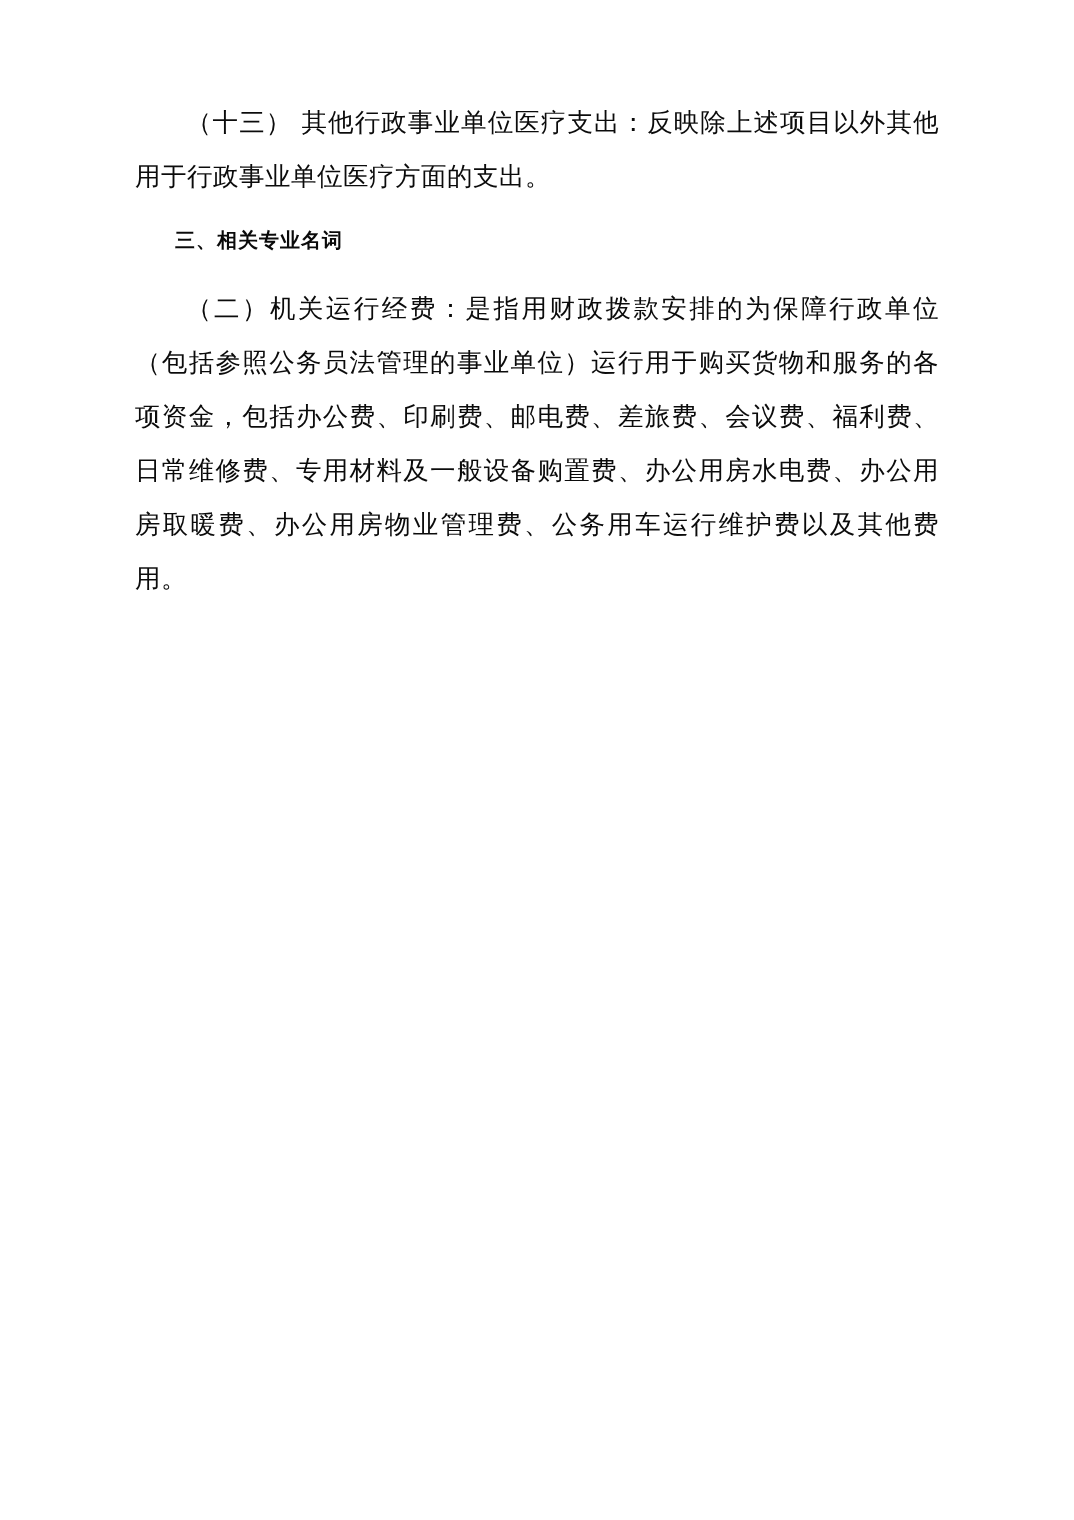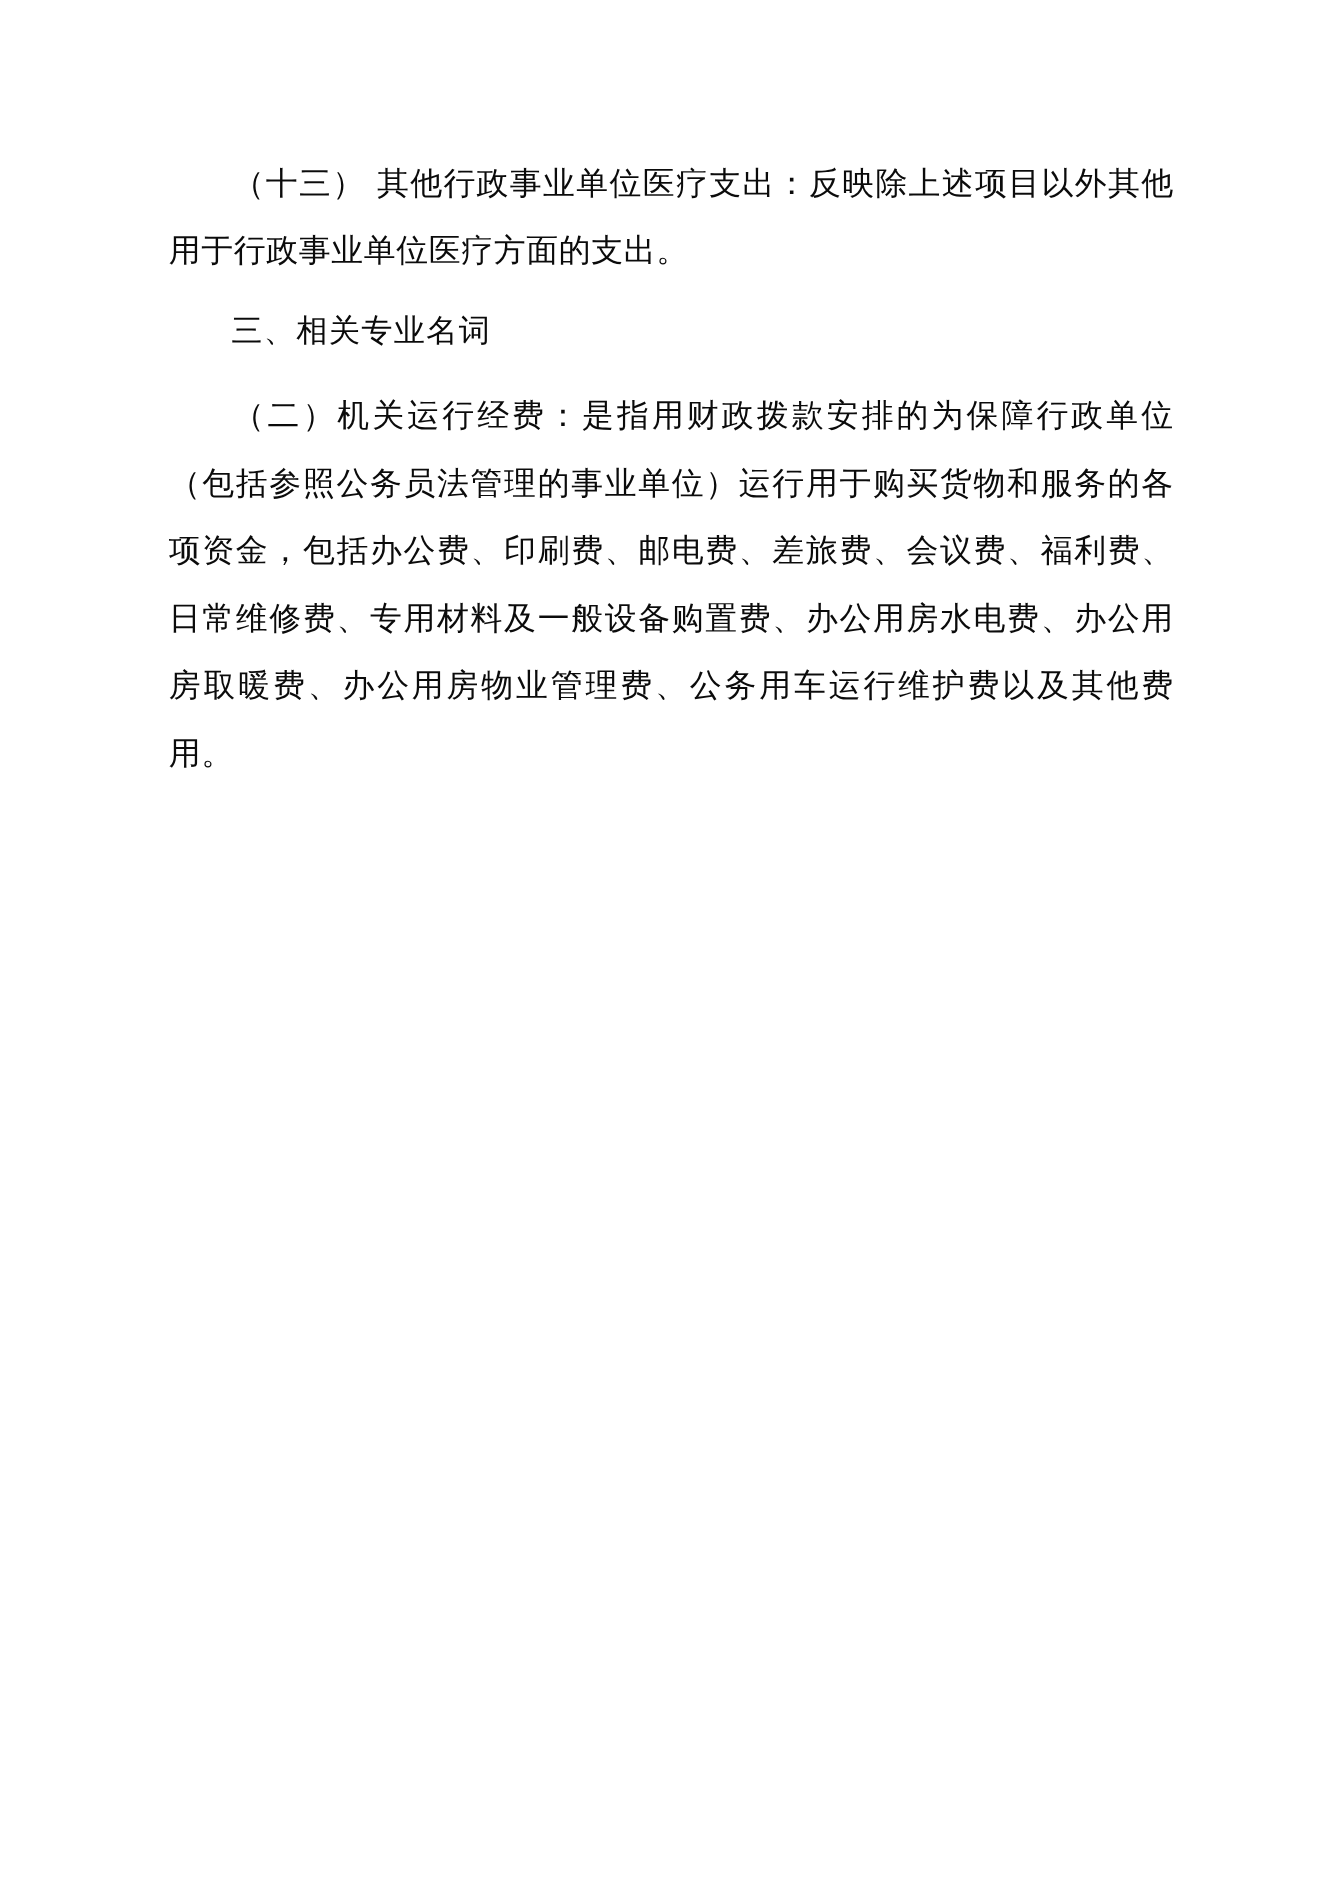--- a/index.html
+++ b/index.html
@@ -12,21 +12,21 @@
     height: 1520px;
     font-family: "DejaVu Serif", serif;
     color: #000000;
     overflow: hidden;
   }
   .page {
     position: relative;
     width: 1074px;
     height: 1224px;
     box-sizing: border-box;
-    padding: 120px 135px 60px 135px;
+    padding: 95px 135px 60px 135px;
     background: #ffffff;
   }
   .para {
     font-family: "DejaVu Serif", serif;
     font-size: 25.5px;
     line-height: 54px;
     text-align: justify;
     text-justify: inter-ideograph;
     text-indent: 2em;
     margin: 0 0 0 0;
@@ -34,22 +34,22 @@
     color: #0b0b0b;
   }
   .para + .para {
     margin-top: 0px;
   }
   .para.spaced {
     margin-top: 14px;
   }
   .heading {
     font-family: "DejaVu Sans", sans-serif;
-    font-weight: normal;
-    font-size: 25px;
+    font-weight: bold;
+    font-size: 20px;
     line-height: 54px;
     text-indent: 2em;
     margin: 10px 0 6px 0;
     letter-spacing: 1px;
     color: #0a0a0a;
   }
   .doc-body {
     width: 100%;
   }
 </style>

